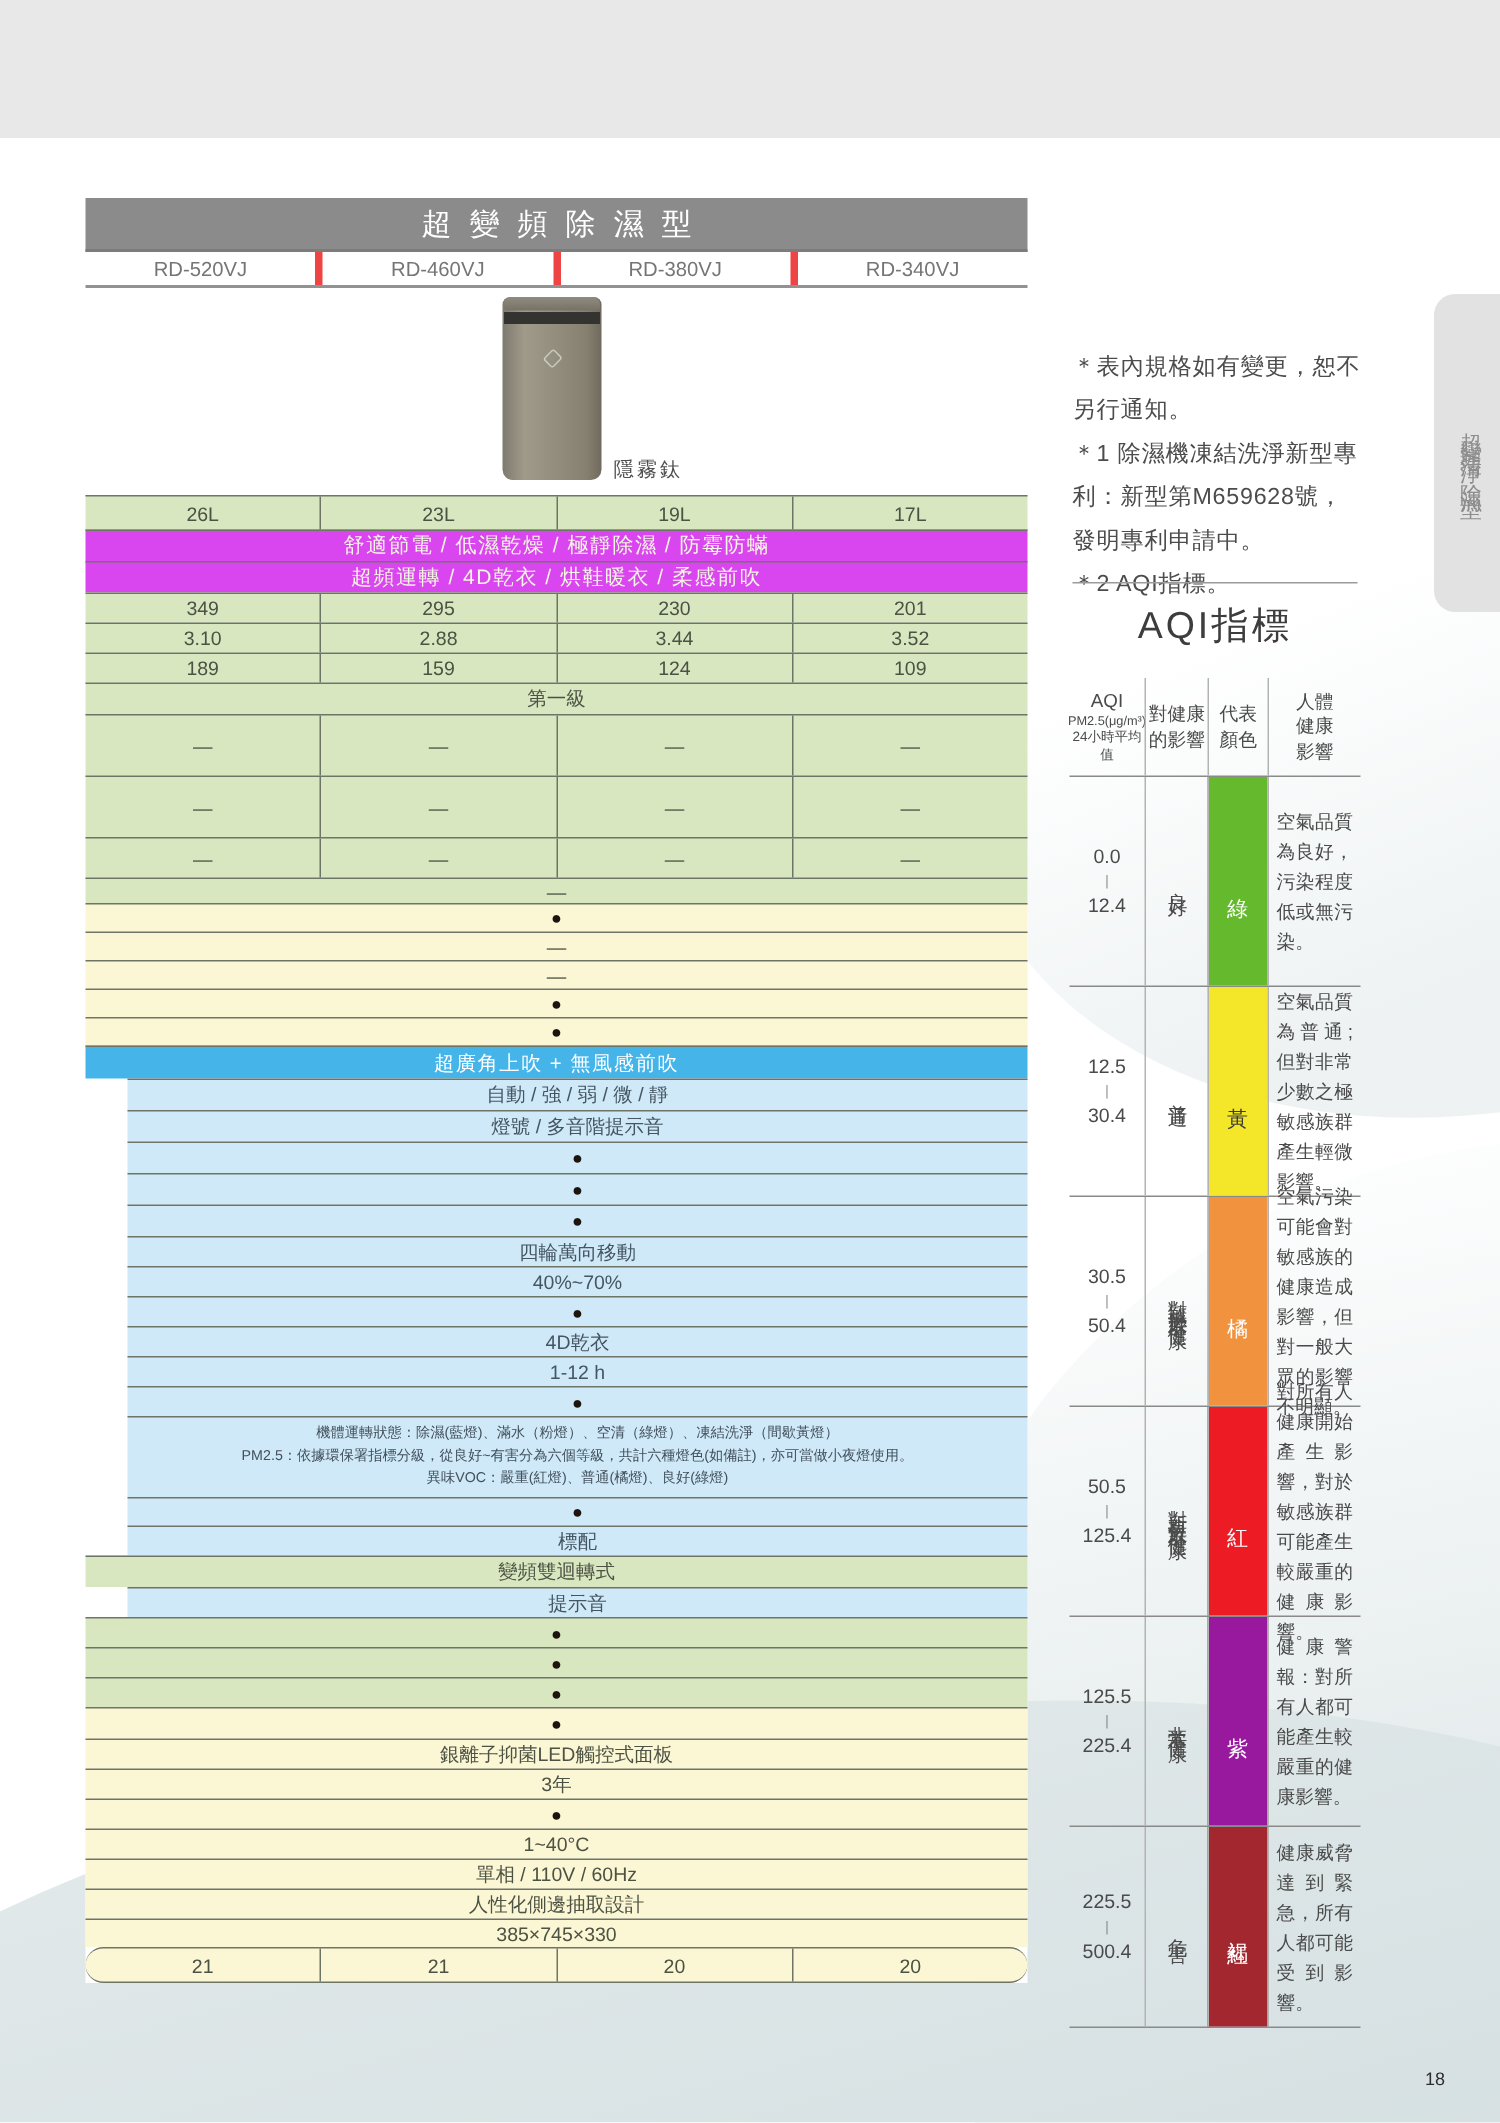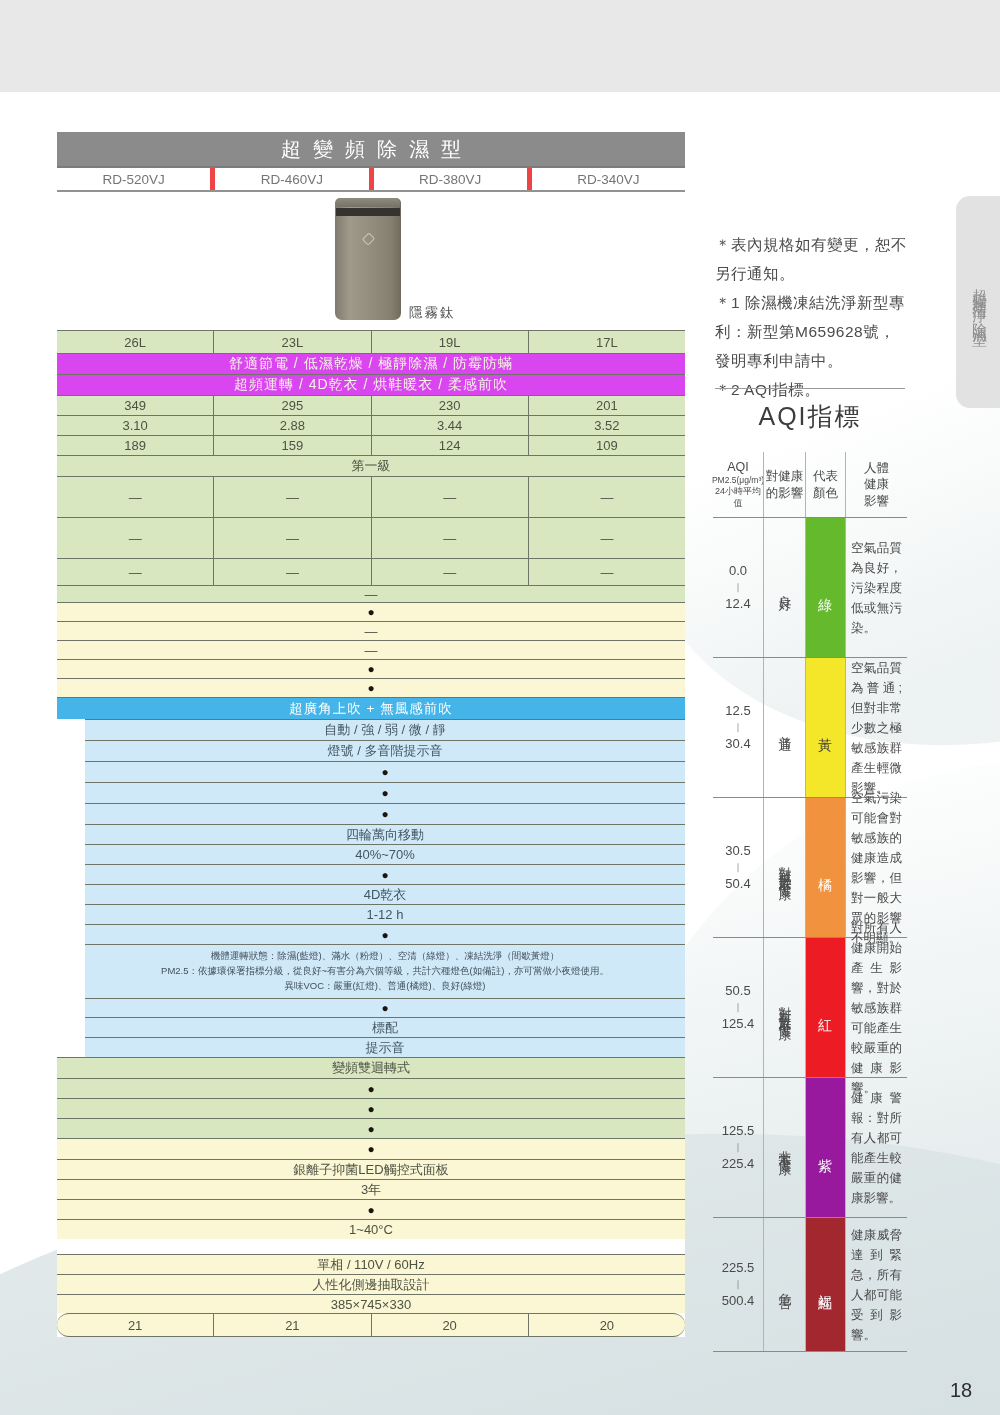--- a/index.html
+++ b/index.html
@@ -58,21 +58,21 @@
   .aqi-range { width:50px; display:flex; flex-direction:column; align-items:center; justify-content:center; font-size:13px; line-height:1.5; }
   .range-bar { font-size:9px; color:#6b6b6b; }
   .aqi-impact { width:42px; display:flex; align-items:center; justify-content:center; writing-mode:vertical-rl; text-orientation:upright; letter-spacing:3px; font-size:13px; }
   .aqi-color { width:40px; display:flex; align-items:center; justify-content:center; }
   .aqi-color span { writing-mode:vertical-rl; text-orientation:upright; font-size:14px; letter-spacing:2px; }
   .aqi-desc { width:62px; padding:5px 5px; font-size:12.5px; line-height:1.6; text-align:justify; display:flex; align-items:center; }
   .aqi-desc div { width:100%; }
 
   .side-tab { position:absolute; z-index:1; left:956px; top:196px; width:46px; height:212px; background:#e2e2e2; border-radius:14px 0 0 14px; display:flex; align-items:center; justify-content:center; }
   .side-tab span { writing-mode:vertical-rl; text-orientation:mixed; color:#8d8d8d; font-size:14.5px; letter-spacing:5px; }
-  .page-num { position:absolute; z-index:1; left:950px; top:1379px; font-size:20px; color:#2e2e2e; }
+  .page-num { position:absolute; z-index:1; left:950px; top:1379px; font-size:12px; color:#2e2e2e; }
 </style>
 </head>
 <body>
 
 <div class="canvas">
   <div class="bg-top"></div>
   <div class="swoosh sw3"></div>
   <div class="swoosh sw2"></div>
   <div class="swoosh sw1"></div>
 
@@ -202,26 +202,26 @@
           <div class="note-line">機體運轉狀態：除濕(藍燈)、滿水（粉燈）、空清（綠燈）、凍結洗淨（間歇黃燈）</div>
           <div class="note-line">PM2.5：依據環保署指標分級，從良好~有害分為六個等級，共計六種燈色(如備註)，亦可當做小夜燈使用。</div>
           <div class="note-line">異味VOC：嚴重(紅燈)、普通(橘燈)、良好(綠燈)</div>
         </div>
         <div class="spec-row bg-blue" style="height: 19px;">
           <div class="spec-span dot">●</div>
         </div>
         <div class="spec-row bg-blue" style="height: 20px;">
           <div class="spec-span">標配</div>
         </div>
-        <div class="spec-row bg-blue" style="height: 20px;">
-          <div class="spec-span">提示音</div>
-        </div>
         <div class="spec-row bg-green" style="height: 21px;">
           <div class="spec-span">變頻雙迴轉式</div>
         </div>
+        <div class="spec-row bg-blue" style="height: 20px;">
+          <div class="spec-span">提示音</div>
+        </div>
         <div class="spec-row bg-green" style="height: 20px;">
           <div class="spec-span dot">●</div>
         </div>
         <div class="spec-row bg-green" style="height: 20px;">
           <div class="spec-span dot">●</div>
         </div>
         <div class="spec-row bg-green" style="height: 20px;">
           <div class="spec-span dot">●</div>
         </div>
         <div class="spec-row bg-yellow" style="height: 21px;">
@@ -232,21 +232,21 @@
         </div>
         <div class="spec-row bg-yellow" style="height: 20px;">
           <div class="spec-span">3年</div>
         </div>
         <div class="spec-row bg-yellow" style="height: 20px;">
           <div class="spec-span dot">●</div>
         </div>
         <div class="spec-row bg-yellow" style="height: 20px;">
           <div class="spec-span">1~40°C</div>
         </div>
-        <div class="spec-row bg-yellow" style="height: 20px; margin-top: 15px;">
+        <div class="spec-row bg-yellow" style="height: 20px;">
           <div class="spec-span">單相 / 110V / 60Hz</div>
         </div>
         <div class="spec-row bg-yellow" style="height: 20px;">
           <div class="spec-span">人性化側邊抽取設計</div>
         </div>
         <div class="spec-row bg-yellow" style="height: 19px;">
           <div class="spec-span">385×745×330</div>
         </div>
         <div class="spec-row bg-yellow" style="height: 24px; border-radius: 12px;">
           <div class="spec-cell">21</div>

